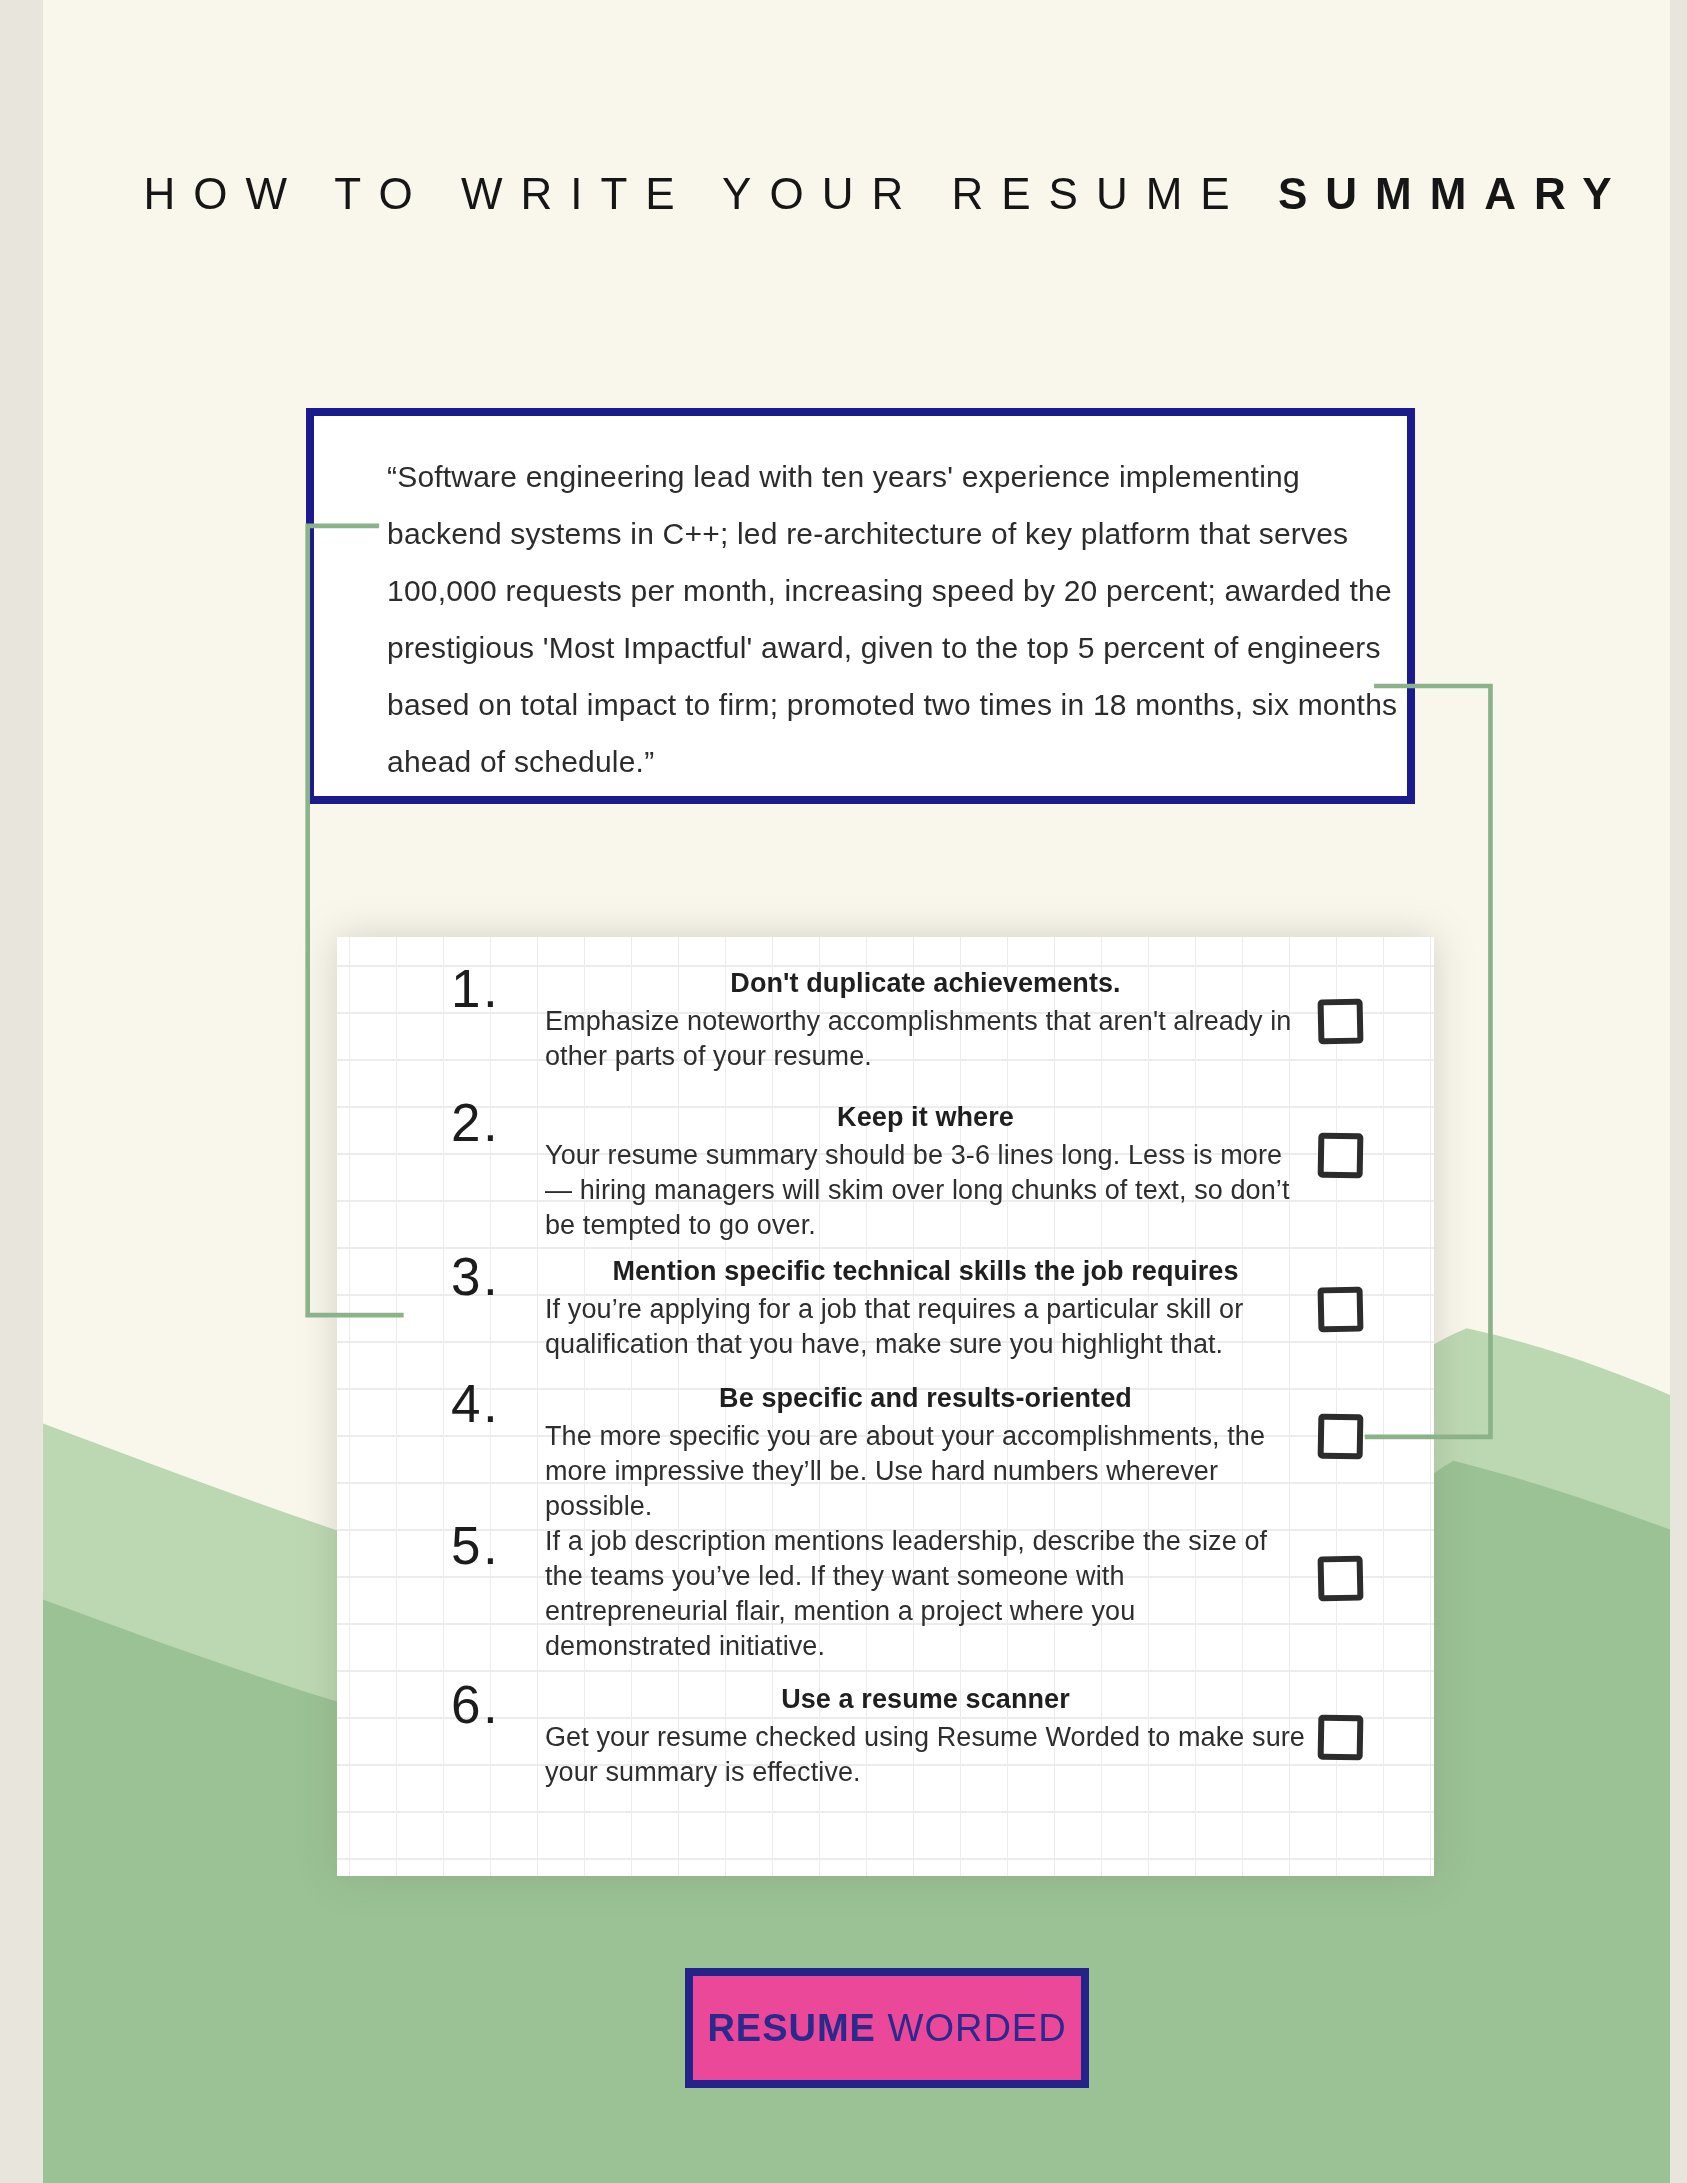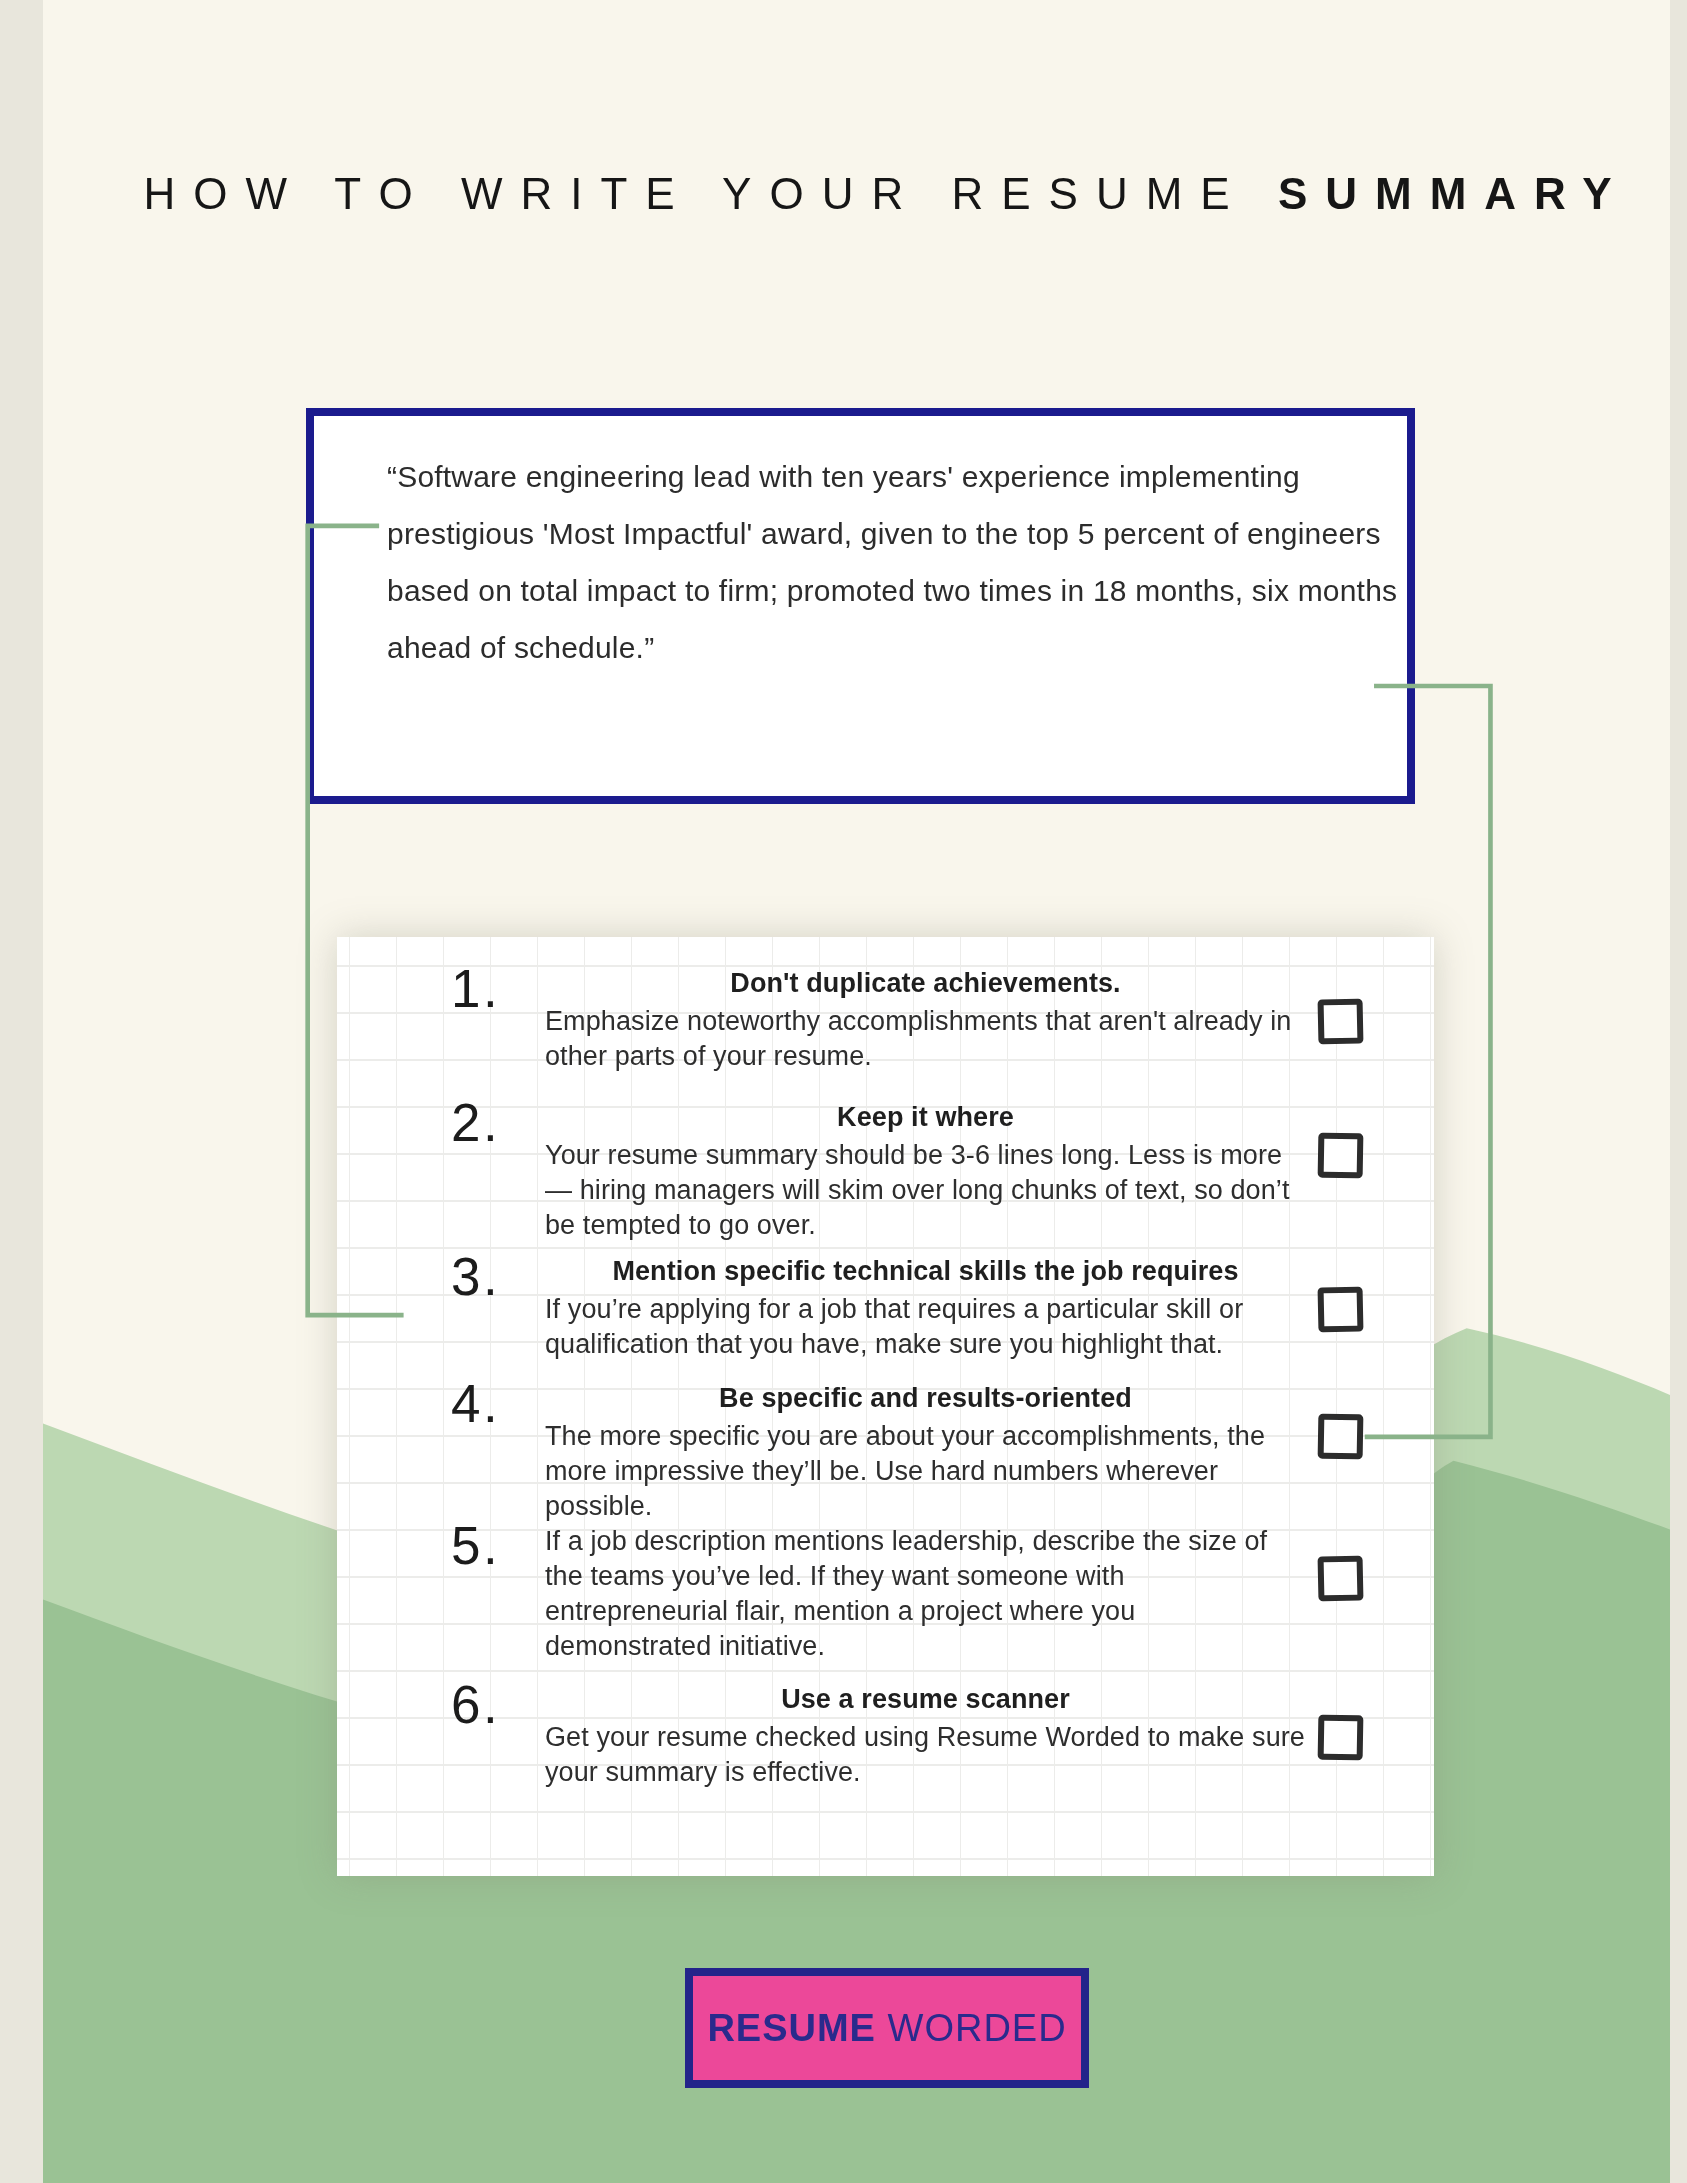--- a/index.html
+++ b/index.html
@@ -115,20 +115,22 @@
     <path d="M0,2418 C350,2548 780,2705 1260,2712 C1740,2694 1985,2288 2132,2208 C2300,2250 2470,2316 2550,2346 L2550,3300 L0,3300 Z" fill="#9ac294"></path>
   </svg>
 
   <div class="title">
     <span>HOW TO WRITE YOUR RESUME</span><span> </span><span class="bold">SUMMARY</span>
   </div>
 
   <div class="quote-box">
     <div class="inner">
       <p class="quote-line">“Software engineering lead with ten years' experience implementing</p>
+      <p class="quote-line">backend systems in C++; led re-architecture of key platform that serves</p>
+      <p class="quote-line">100,000 requests per month, increasing speed by 20 percent; awarded the</p>
       <p class="quote-line">prestigious 'Most Impactful' award, given to the top 5 percent of engineers</p>
       <p class="quote-line">based on total impact to firm; promoted two times in 18 months, six months</p>
       <p class="quote-line">ahead of schedule.”</p>
     </div>
   </div>
 
   <div class="panel">
 
     <div class="item item-1">
       <div class="num">1.</div>

